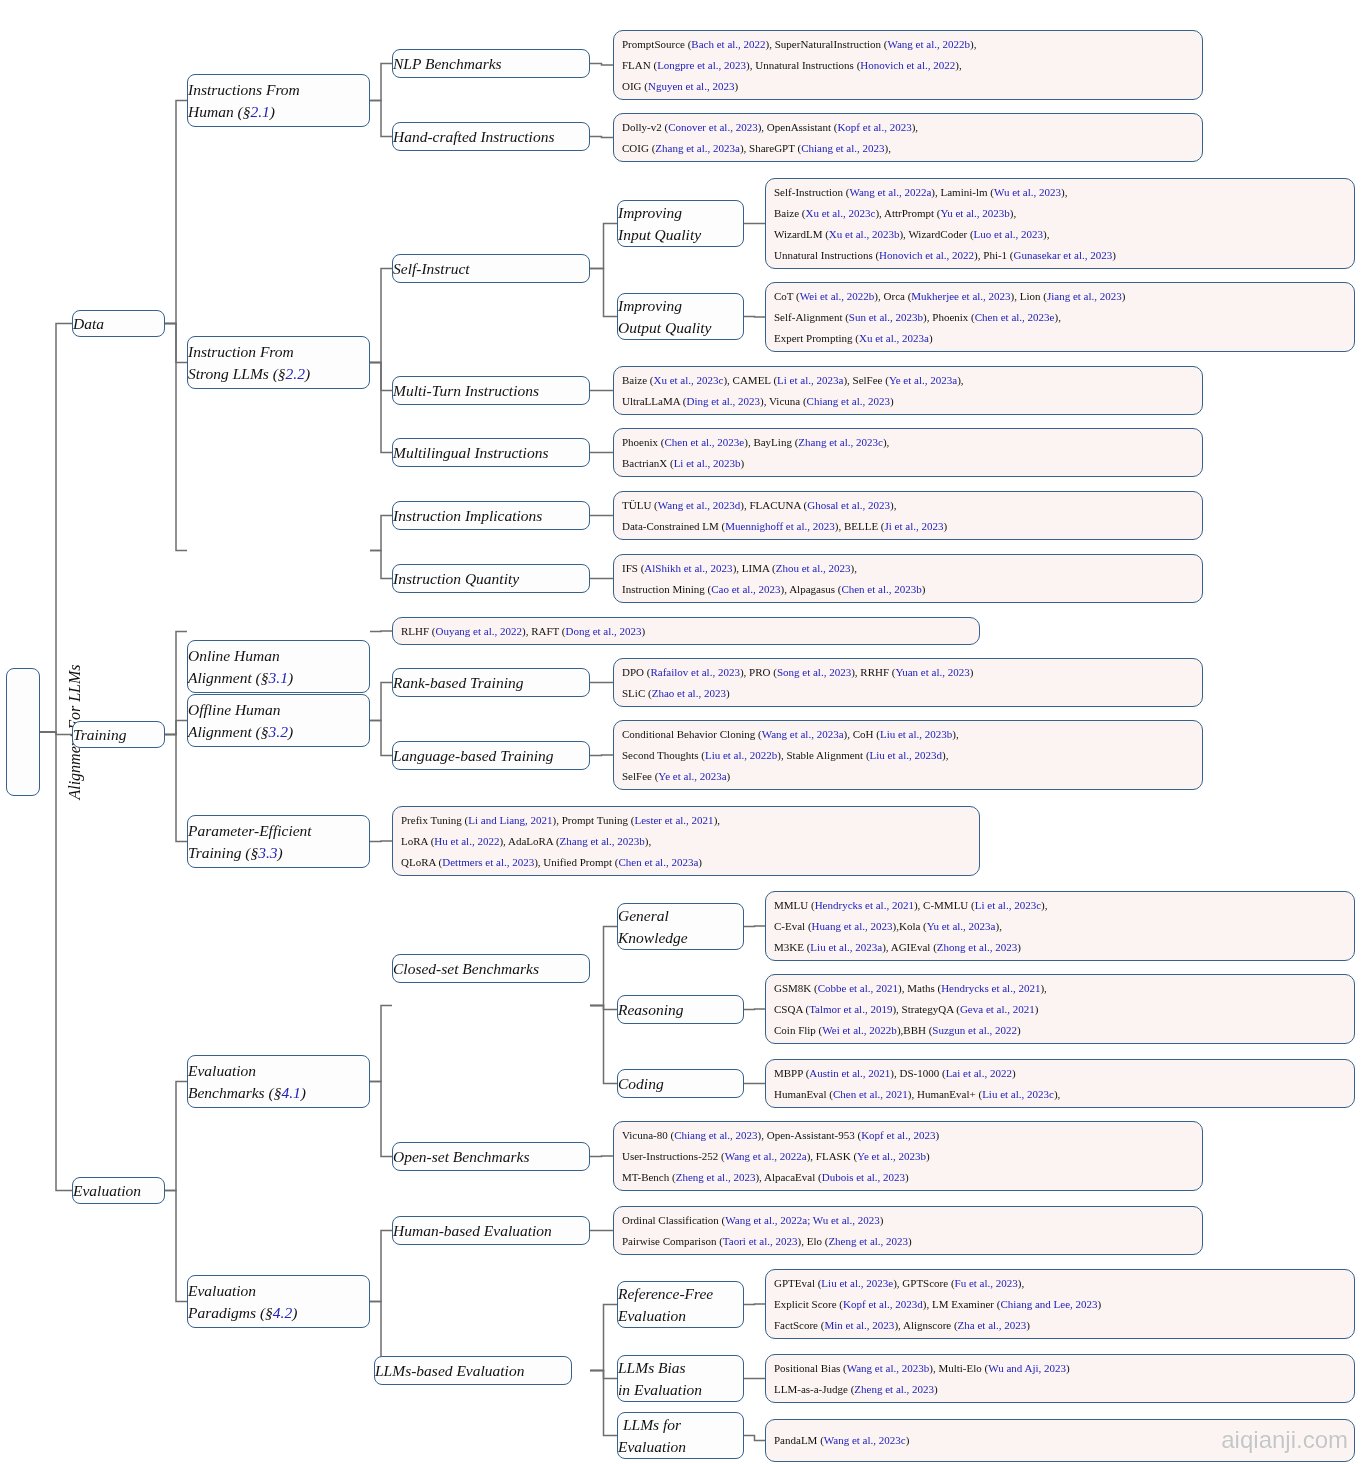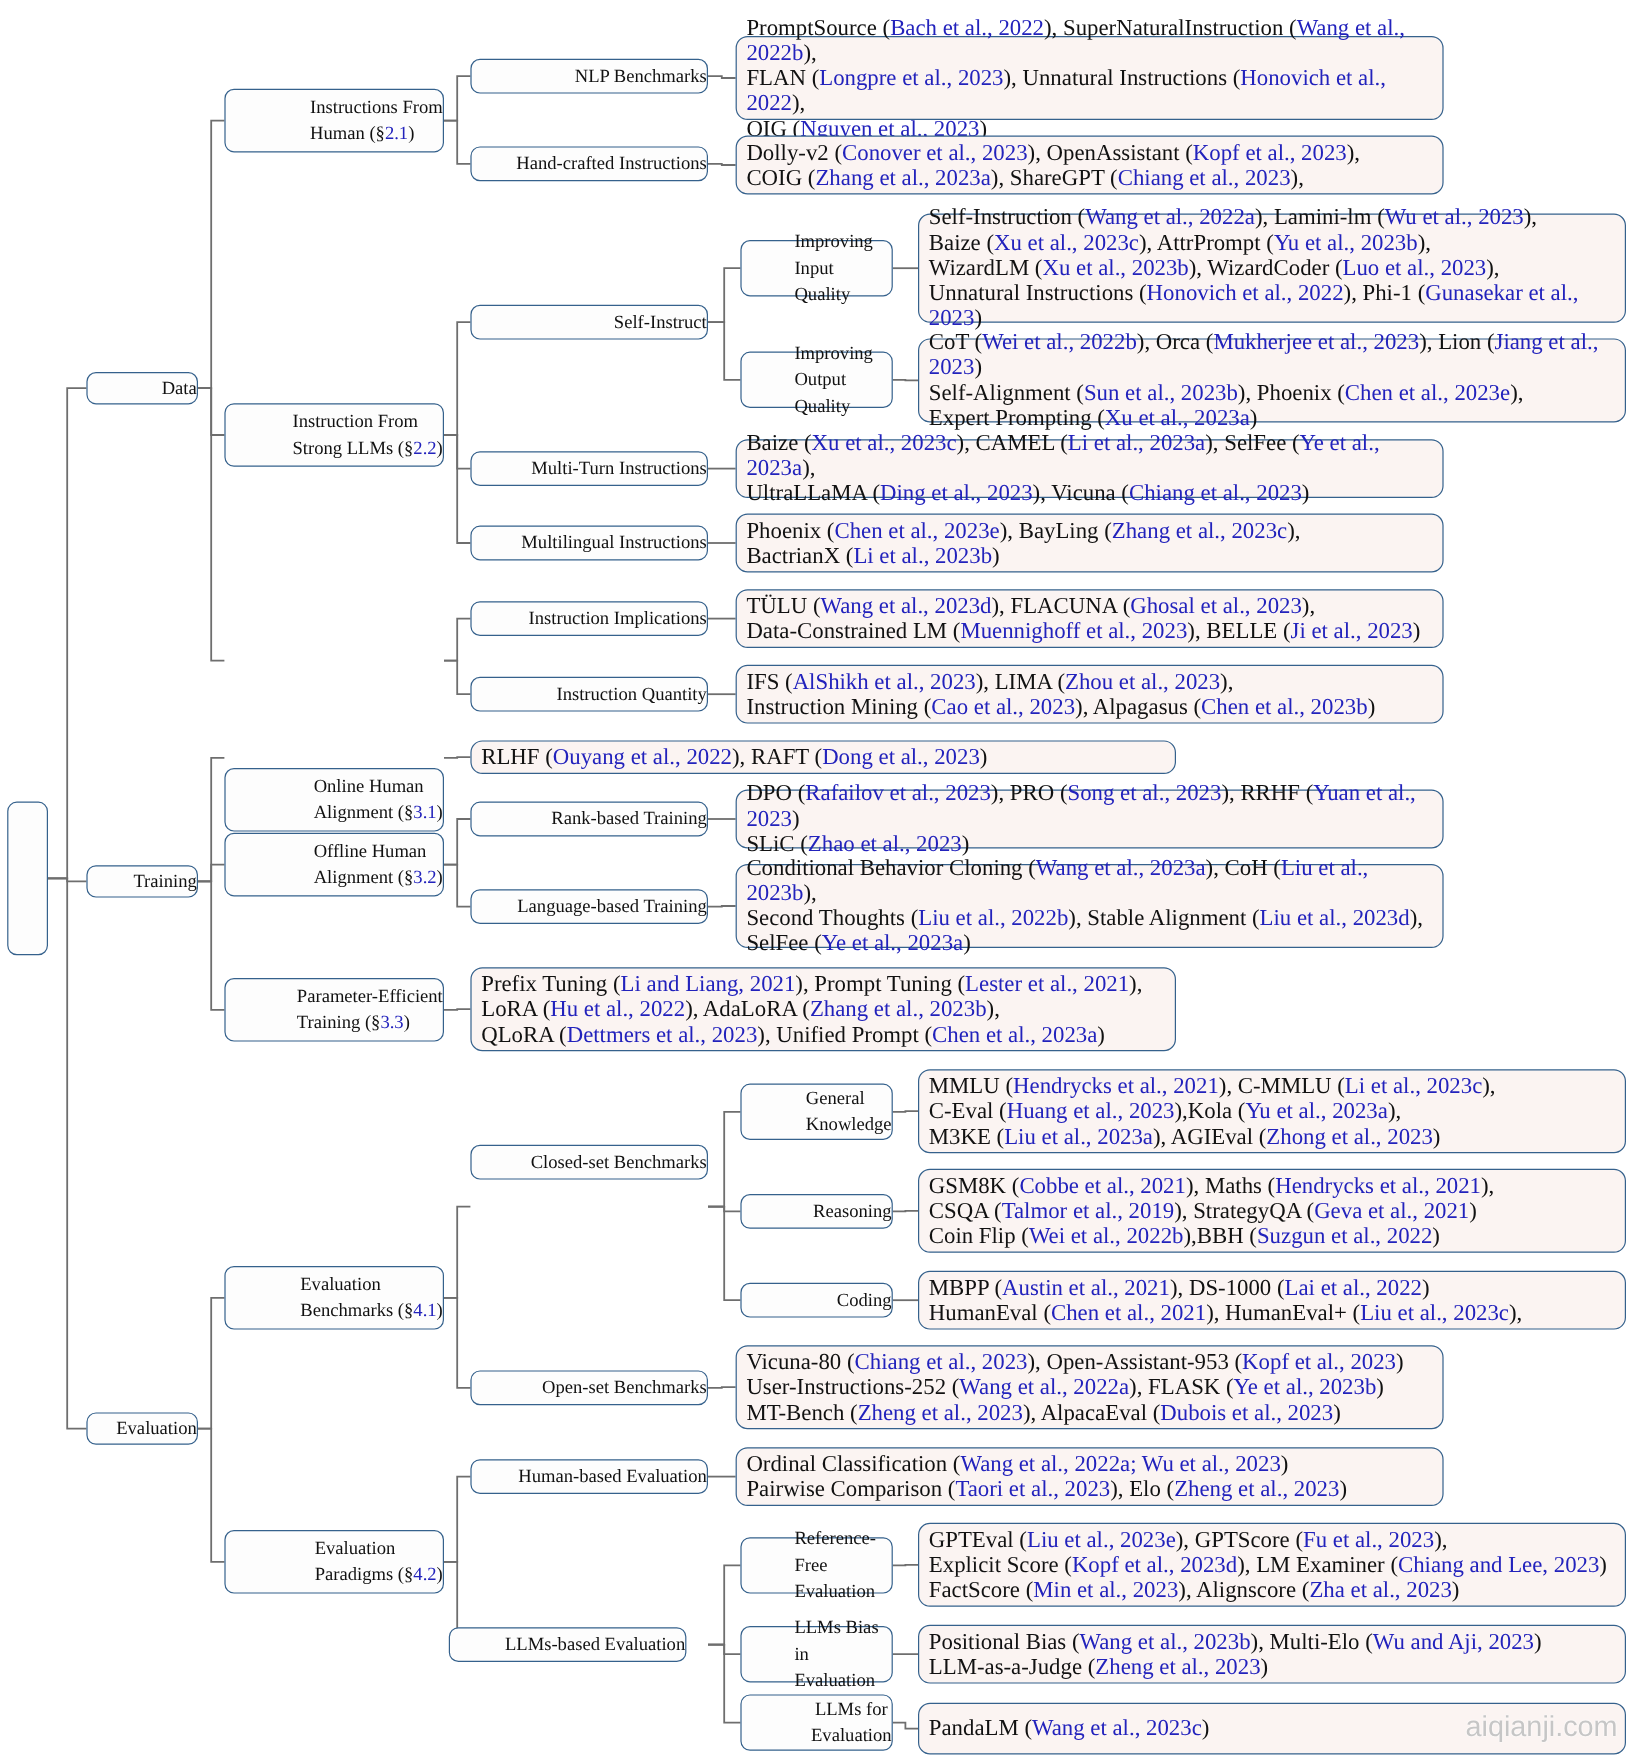--- a/index.html
+++ b/index.html
@@ -15,29 +15,29 @@
   #connectors path{fill:none;stroke:#6e6e6e;stroke-width:1.5px;}
   .node{
     position:absolute;z-index:1;
     border:1.4px solid #35618c;
     box-sizing:border-box;
     display:flex;align-items:center;
     background:#fdfdfd;
   }
   .node.inner{
     border-radius:8px;
-    justify-content:flex-end;
+    justify-content:flex-start;
     text-align:center;
-    font-size:15.5px;line-height:22px;
-  }
-  .node.inner.ml{text-align:left;padding-left:44px;}
+    font-size:15.5px;line-height:22px;font-style:italic;
+  }
+  .node.inner.ml{text-align:left;}
   .node.leaf{
     border-radius:10px;
     background:#fbf4f2;
-    font-size:19px;line-height:21px;
+    font-size:11px;line-height:21px;
     text-align:left;
   }
   .node.leaf .txt{padding:2px 8px;}
   .cite{color:#2222bc;}
   .root .vlbl{
     transform:rotate(-90deg);
     white-space:nowrap;
     font-size:16px;
   }
   #watermark{

